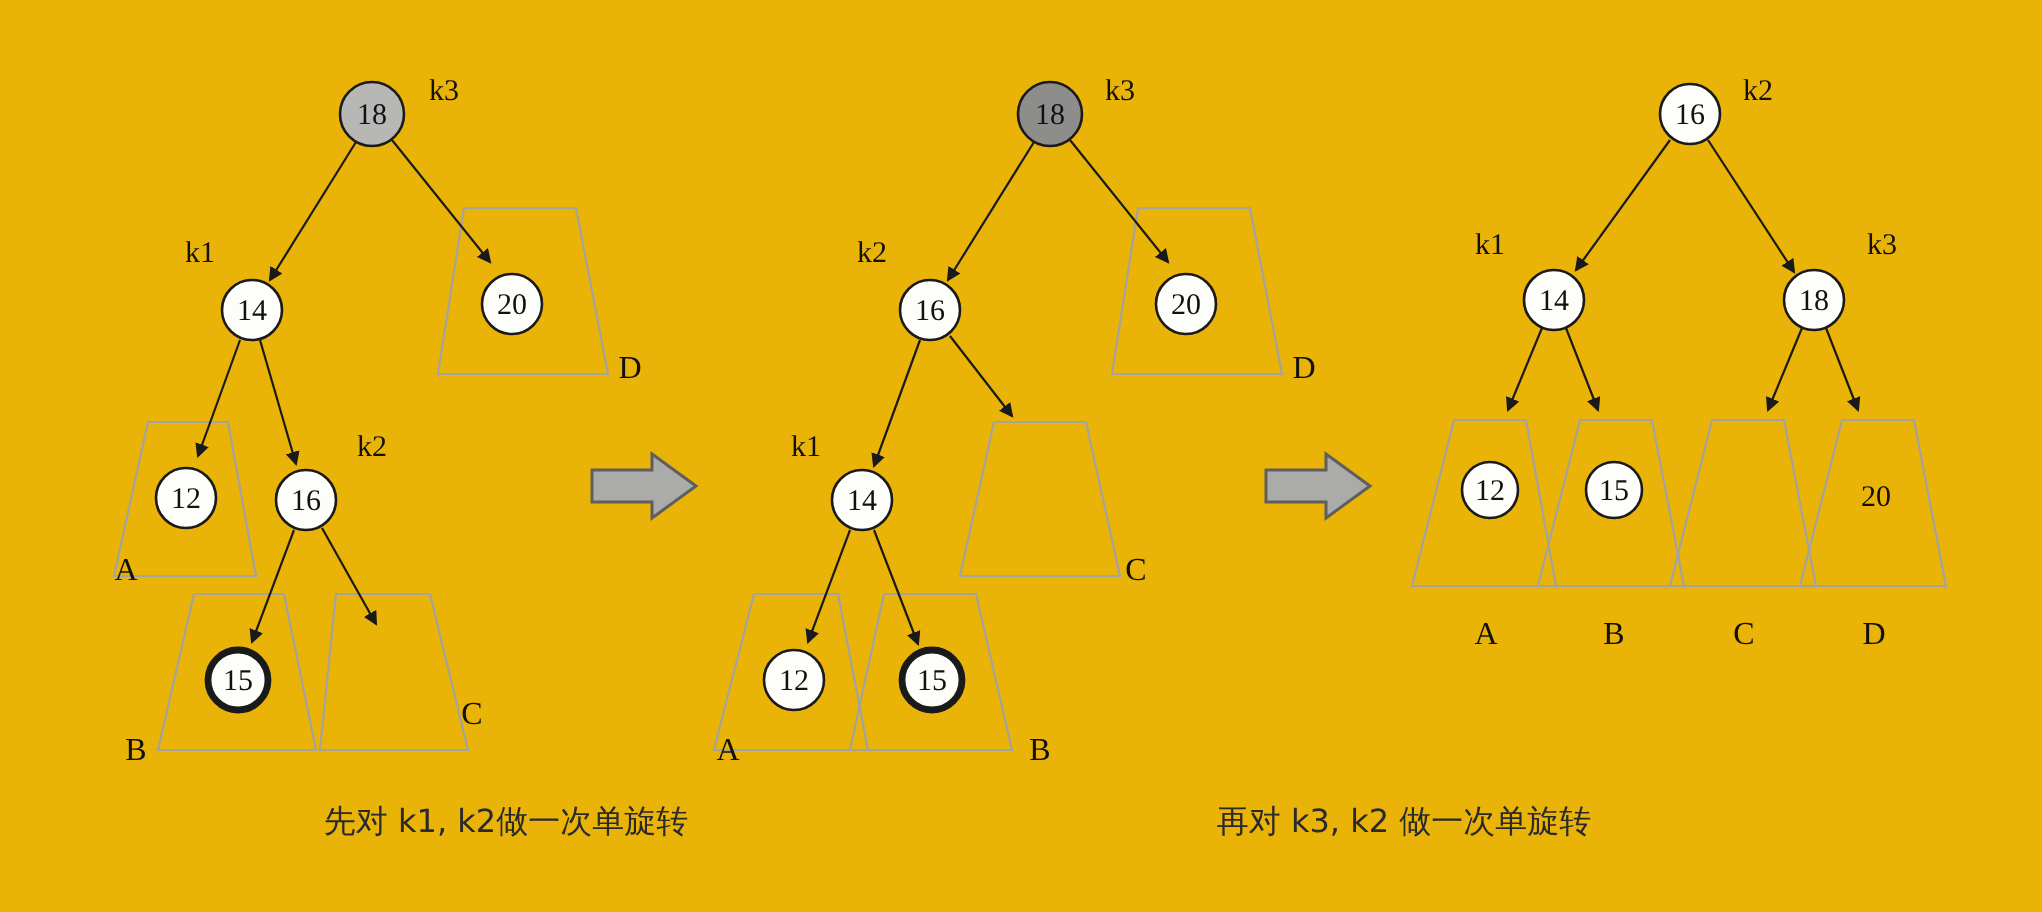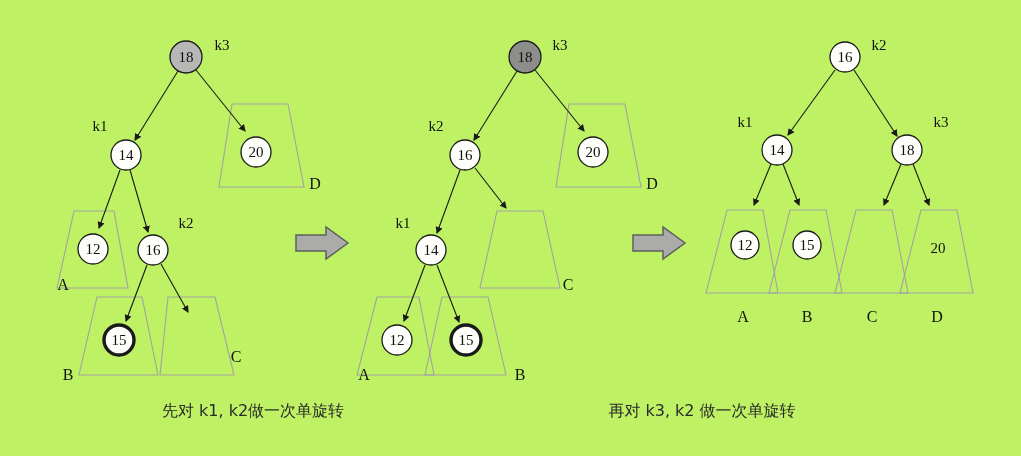--- a/index.html
+++ b/index.html
@@ -1,18 +1,18 @@
 <!DOCTYPE html>
 <html><head>
 <meta charset="utf-8">
 <style>
   html, body { margin: 0; padding: 0; background: #ffffff; }
   .stage {
     width: 1021px; height: 456px;
-    background: #bef264;
+    background: #eab308;
     position: relative;
     font-family: "Liberation Serif", serif;
     overflow: hidden;
     text-decoration: underline;
   }
   svg { display: block; }
   .node { fill: #fdfdfa; stroke: #1a1a1a; stroke-width: 1.3; }
   .node-light { fill: #b7b7b5; }
   .node-dark  { fill: #8d8d8b; }
   .node-bold  { stroke-width: 3.4; }

